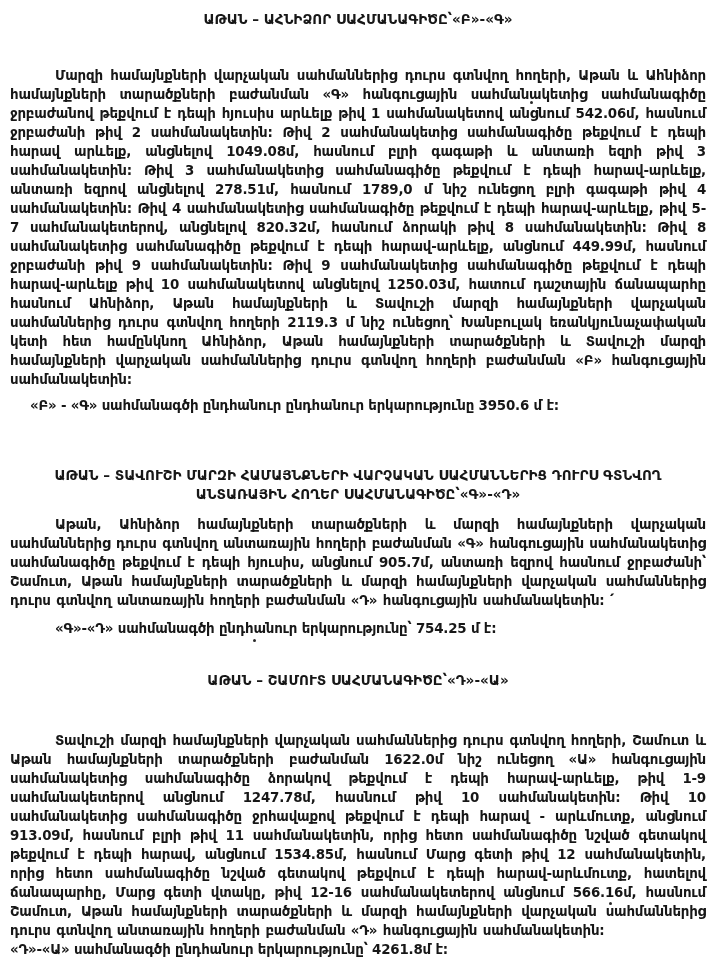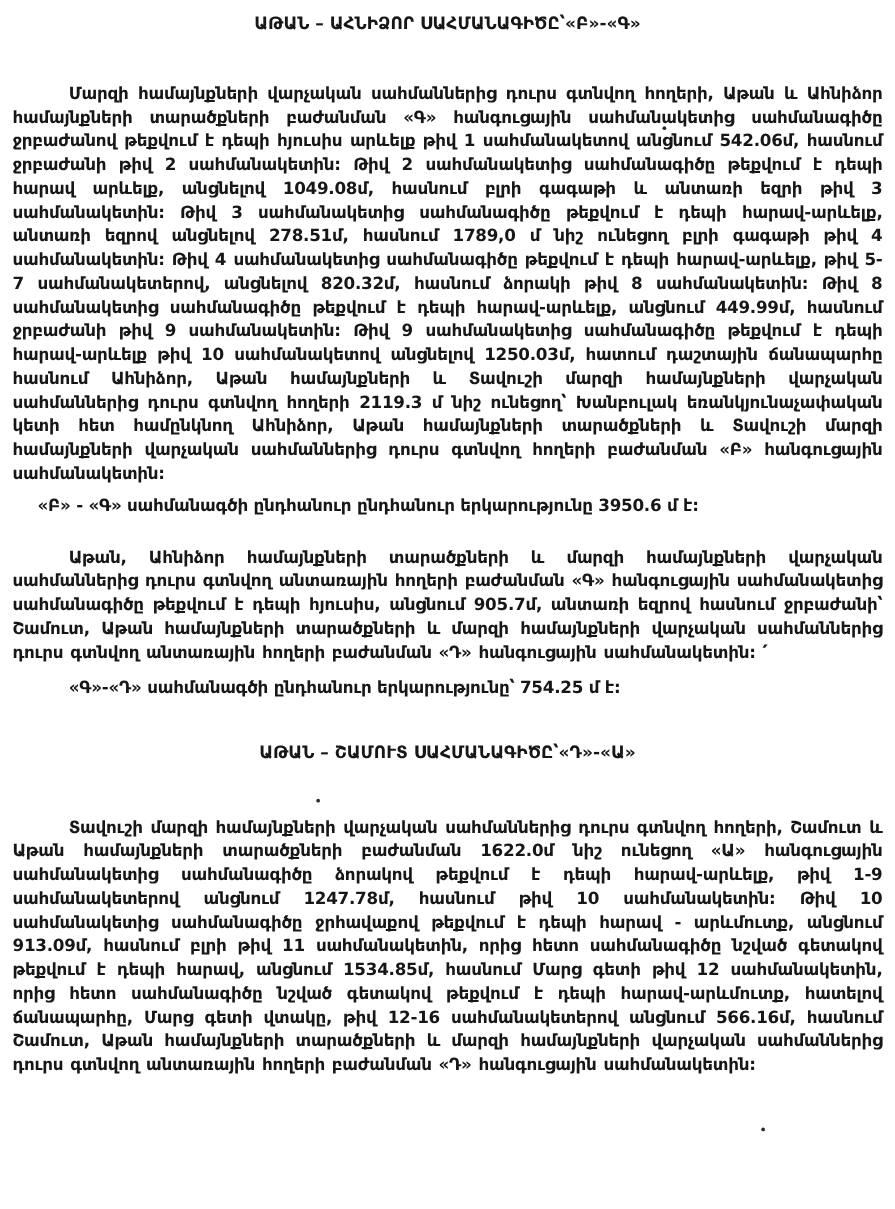--- a/index.html
+++ b/index.html
@@ -48,21 +48,21 @@
   .summary-line {
     font-size: 13.4px;
     font-weight: bold;
     line-height: 19px;
     margin: 0;
     letter-spacing: -0.2px;
   }
   .par-1 { margin-bottom: 7px; margin-top: 24px; }
   .par-2 { margin-bottom: 9px; }
   .par-3 { margin-bottom: 0; }
-  .summary-1 { text-indent: 20px; margin-bottom: 22px; }
+  .summary-1 { text-indent: 20px; margin-bottom: 51px; }
   .summary-2 { text-indent: 45px; margin-bottom: 33px; }
   .summary-3 { text-indent: 0; }
   .scan-dot {
     position: absolute;
     width: 3px;
     height: 3px;
     background: #2a2a2a;
     border-radius: 50%;
   }
   .dot-a { left: 530px; top: 101px; }
@@ -74,26 +74,28 @@
 
 <div class="page">
 
   <div class="section">
     <h1 class="section-heading heading-1">ԱԹԱՆ – ԱՀՆԻՁՈՐ ՍԱՀՄԱՆԱԳԻԾԸ՝«Բ»-«Գ»</h1>
     <p class="body-text par-1">Մարզի համայնքների վարչական սահմաններից դուրս գտնվող հողերի, Աթան և Ահնիձոր համայնքների տարածքների բաժանման «Գ» հանգուցային սահմանակետից սահմանագիծը ջրբաժանով թեքվում է դեպի հյուսիս արևելք թիվ 1 սահմանակետով անցնում 542.06մ, հասնում ջրբաժանի թիվ 2 սահմանակետին: Թիվ 2 սահմանակետից սահմանագիծը թեքվում է դեպի հարավ արևելք, անցնելով 1049.08մ, հասնում բլրի գագաթի և անտառի եզրի թիվ 3 սահմանակետին: Թիվ 3 սահմանակետից սահմանագիծը թեքվում է դեպի հարավ-արևելք, անտառի եզրով անցնելով 278.51մ, հասնում 1789,0 մ նիշ ունեցող բլրի գագաթի թիվ 4 սահմանակետին: Թիվ 4 սահմանակետից սահմանագիծը թեքվում է դեպի հարավ-արևելք, թիվ 5-7 սահմանակետերով, անցնելով 820.32մ, հասնում ձորակի թիվ 8 սահմանակետին: Թիվ 8 սահմանակետից սահմանագիծը թեքվում է դեպի հարավ-արևելք, անցնում 449.99մ, հասնում ջրբաժանի թիվ 9 սահմանակետին: Թիվ 9 սահմանակետից սահմանագիծը թեքվում է դեպի հարավ-արևելք թիվ 10 սահմանակետով անցնելով 1250.03մ, հատում դաշտային ճանապարհը հասնում Ահնիձոր, Աթան համայնքների և Տավուշի մարզի համայնքների վարչական սահմաններից դուրս գտնվող հողերի 2119.3 մ նիշ ունեցող՝ Խանբուլակ եռանկյունաչափական կետի հետ համընկնող Ահնիձոր, Աթան համայնքների տարածքների և Տավուշի մարզի համայնքների վարչական սահմաններից դուրս գտնվող հողերի բաժանման «Բ» հանգուցային սահմանակետին:</p>
     <p class="summary-line summary-1">«Բ» - «Գ» սահմանագծի ընդհանուր ընդհանուր երկարությունը 3950.6  մ է:</p>
   </div>
 
   <div class="section">
+    <h1 class="section-heading heading-2">ԱԹԱՆ – ՏԱՎՈՒՇԻ ՄԱՐԶԻ ՀԱՄԱՅՆՔՆԵՐԻ ՎԱՐՉԱԿԱՆ ՍԱՀՄԱՆՆԵՐԻՑ ԴՈՒՐՍ ԳՏՆՎՈՂ ԱՆՏԱՌԱՅԻՆ ՀՈՂԵՐ ՍԱՀՄԱՆԱԳԻԾԸ՝«Գ»-«Դ»</h1>
     <p class="body-text par-2">Աթան, Ահնիձոր համայնքների տարածքների և մարզի համայնքների վարչական սահմաններից դուրս գտնվող անտառային հողերի բաժանման «Գ» հանգուցային սահմանակետից սահմանագիծը թեքվում է դեպի հյուսիս, անցնում 905.7մ, անտառի եզրով հասնում ջրբաժանի՝ Շամուտ, Աթան համայնքների տարածքների և մարզի համայնքների վարչական սահմաններից դուրս գտնվող անտառային հողերի բաժանման «Դ» հանգուցային սահմանակետին: ՛</p>
     <p class="summary-line summary-2">«Գ»-«Դ» սահմանագծի ընդհանուր երկարությունը՝ 754.25 մ  է:</p>
   </div>
 
   <div class="section">
     <h1 class="section-heading heading-3">ԱԹԱՆ – ՇԱՄՈՒՏ  ՍԱՀՄԱՆԱԳԻԾԸ՝«Դ»-«Ա»</h1>
     <p class="body-text par-3">Տավուշի մարզի համայնքների  վարչական սահմաններից դուրս գտնվող հողերի, Շամուտ և Աթան համայնքների տարածքների բաժանման 1622.0մ նիշ ունեցող «Ա» հանգուցային սահմանակետից սահմանագիծը ձորակով թեքվում է դեպի հարավ-արևելք, թիվ 1-9 սահմանակետերով անցնում 1247.78մ, հասնում թիվ 10 սահմանակետին: Թիվ 10 սահմանակետից սահմանագիծը ջրհավաքով թեքվում է դեպի հարավ - արևմուտք, անցնում 913.09մ, հասնում բլրի թիվ 11 սահմանակետին, որից հետո սահմանագիծը  նշված գետակով թեքվում է դեպի հարավ, անցնում 1534.85մ, հասնում Մարց գետի թիվ 12 սահմանակետին, որից հետո սահմանագիծը նշված գետակով թեքվում է դեպի հարավ-արևմուտք, հատելով ճանապարհը, Մարց գետի վտակը, թիվ 12-16 սահմանակետերով անցնում 566.16մ, հասնում Շամուտ, Աթան համայնքների տարածքների և մարզի համայնքների վարչական սահմաններից դուրս գտնվող անտառային հողերի բաժանման  «Դ» հանգուցային սահմանակետին:</p>
+    <p class="summary-line summary-3">«Դ»-«Ա» սահմանագծի ընդհանուր երկարությունը՝ 4261.8մ է:</p>
   </div>
 
   <span class="scan-dot dot-a"></span>
   <span class="scan-dot dot-b"></span>
   <span class="scan-dot dot-c"></span>
 
 </div>
 
 </body></html>

